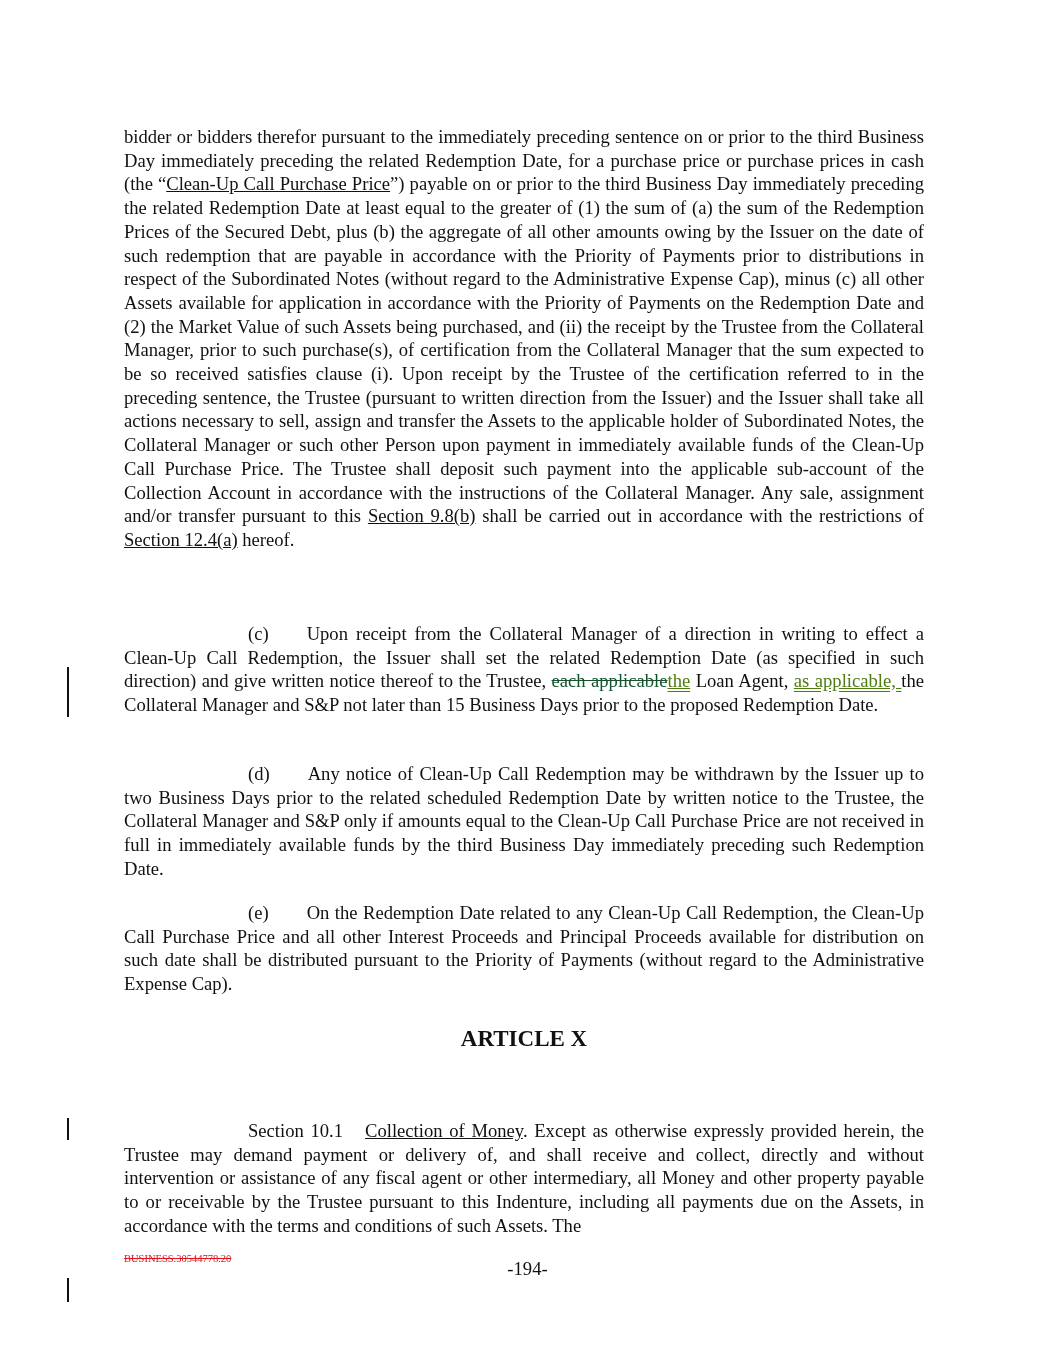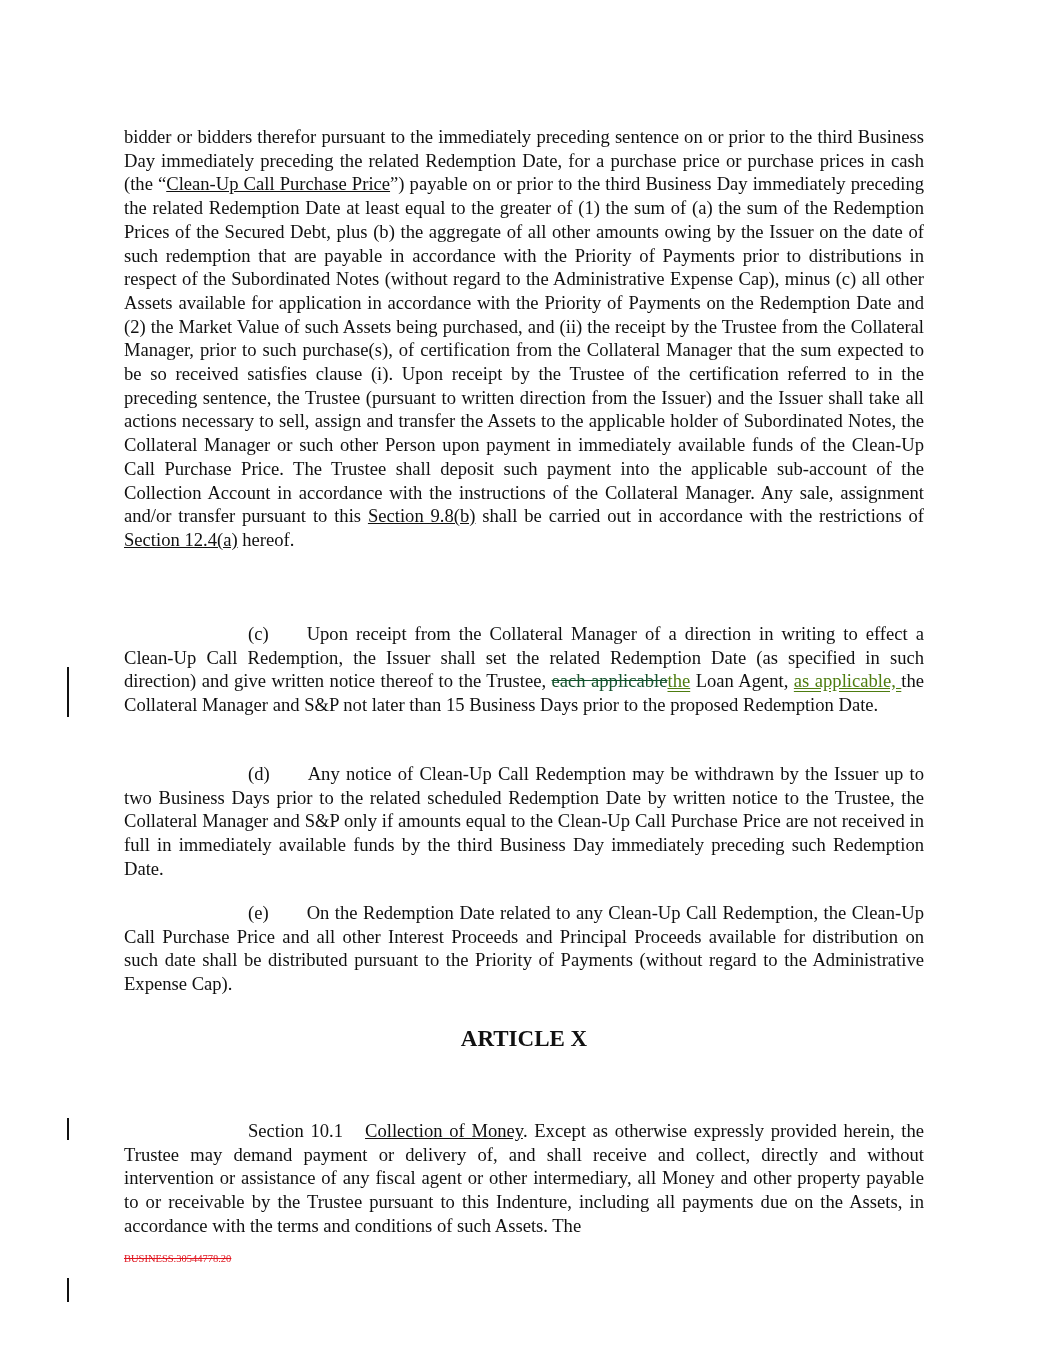--- a/index.html
+++ b/index.html
@@ -47,17 +47,18 @@
   <div class="body-text" style="top:762px;"><span class="indent"></span><span>(d)</span><span class="label-gap"></span><span>Any notice of Clean-Up Call Redemption may be withdrawn by the Issuer up to two Business Days prior to the related scheduled Redemption Date by written notice to the Trustee, the Collateral Manager and S&amp;P only if amounts equal to the Clean-Up Call Purchase Price are not received in full in immediately available funds by the third Business Day immediately preceding such Redemption Date.</span></div>
 
   <div class="body-text" style="top:901px;"><span class="indent"></span><span>(e)</span><span class="label-gap"></span><span>On the Redemption Date related to any Clean-Up Call Redemption, the Clean-Up Call Purchase Price and all other Interest Proceeds and Principal Proceeds available for distribution on such date shall be distributed pursuant to the Priority of Payments (without regard to the Administrative Expense Cap).</span></div>
 
   <div class="heading" style="top:1027px;">ARTICLE X</div>
 
   <div class="change-bar" style="left:67px; top:1118px; height:22px;"></div>
 
   <div class="body-text" style="top:1119px;"><span class="indent"></span><span>Section 10.1</span><span style="display:inline-block;width:22px;"></span><span class="u">Collection of Money</span><span>.  Except as otherwise expressly provided herein, the Trustee may demand payment or delivery of, and shall receive and collect, directly and without intervention or assistance of any fiscal agent or other intermediary, all Money and other property payable to or receivable by the Trustee pursuant to this Indenture, including all payments due on the Assets, in accordance with the terms and conditions of such Assets.  The</span></div>
 
+  <div class="page-num">-194-</div>
 
   <div class="change-bar" style="left:67px; top:1278px; height:24px;"></div>
   <div class="footer-id">BUSINESS.30544778.20</div>
 
 </div>
 
 </body></html>

